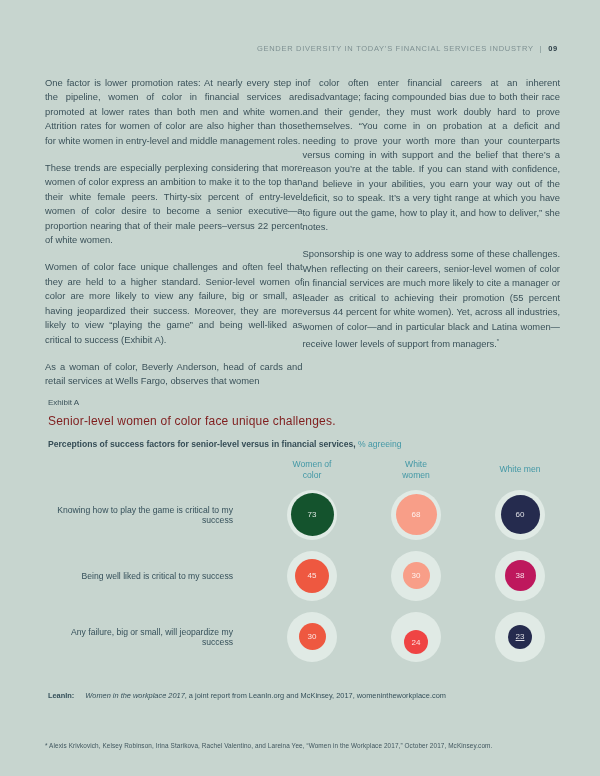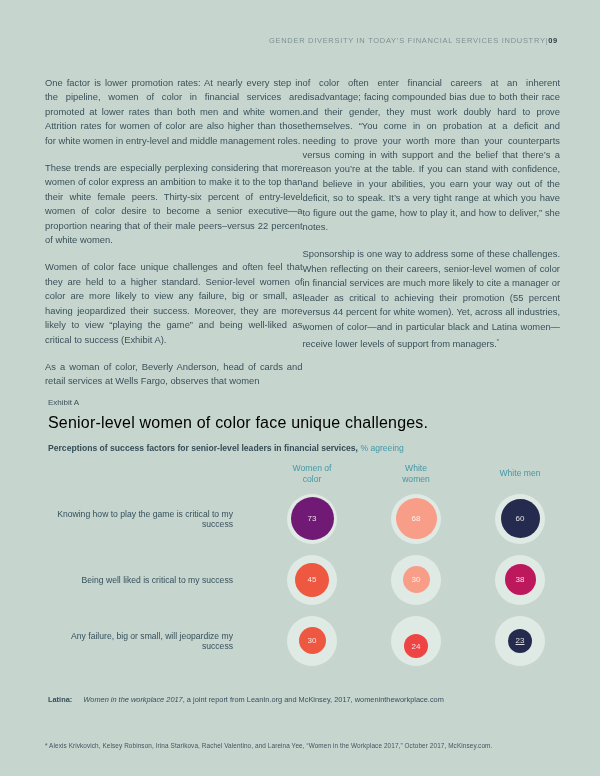--- a/index.html
+++ b/index.html
@@ -7,24 +7,24 @@
     position:relative;
     width:600px; height:776px;
     background:#c7d5cf;
     font-family:"Liberation Sans", sans-serif;
     color:#3a5159;
     overflow:hidden;
   }
 
   
   .running-header {
-    position:absolute; top:36px; right:42px;
+    position:absolute; top:44px; right:42px;
     font-size:7.5px; letter-spacing:0.7px;
     color:#7e9092;
-    display:flex; align-items:center; 
+    display:flex; align-items:center; gap:6px;
   }
   .running-header .pageno { font-weight:bold; color:#2e4049; }
   .running-header .sep { color:#7e9092; }
 
   
   .columns {
     position:absolute; top:76px; left:45px; width:515px;
     display:flex; gap:0;
   }
   .col { flex:1; }
@@ -33,21 +33,21 @@
     font-size:9.4px; line-height:14.4px;
     text-align:justify;
     hyphens:auto;
   }
   .col p sup { font-size:6px; }
 
   
   .exhibit { position:absolute; top:398px; left:48px; width:520px; }
   .exhibit-label { font-size:8px; margin-bottom:7px; color:#3a5159; }
   .exhibit-title {
-    font-size:16px; font-weight:400; color:#000000;
+    font-size:12px; font-weight:400; color:#7f1d1d;
     margin:0 0 11px 0; letter-spacing:0.2px;
   }
   .exhibit-subtitle { font-size:8.6px; margin:0 0 10px 0; }
   .exhibit-subtitle .bold-part { font-weight:bold; color:#354d56; }
   .exhibit-subtitle .light-part { color:#4498a6; font-weight:normal; }
 
   .chart { display:block; }
   .chart-head, .chart-row {
     display:grid;
     grid-template-columns:212px 104px 104px 104px;
@@ -111,36 +111,36 @@
     <div class="col">
       <p>of color often enter financial careers at an inherent disadvantage; facing compounded bias due to both their race and their gender, they must work doubly hard to prove themselves. “You come in on probation at a deficit and needing to prove your worth more than your counterparts versus coming in with support and the belief that there’s a reason you’re at the table. If you can stand with confidence, and believe in your abilities, you earn your way out of the deficit, so to speak. It’s a very tight range at which you have to figure out the game, how to play it, and how to deliver,” she notes.</p>
       <p><span>Sponsorship is one way to address some of these challenges. When reflecting on their careers, senior-level women of color in financial services are much more likely to cite a manager or leader as critical to achieving their promotion (55 percent versus 44 percent for white women). Yet, across all industries, women of color—and in particular black and Latina women—receive lower levels of support from managers.</span><sup>*</sup></p>
     </div>
   </div>
 
   <div class="exhibit">
     <div class="exhibit-label">Exhibit A</div>
     <h2 class="exhibit-title">Senior-level women of color face unique challenges.</h2>
     <p class="exhibit-subtitle">
-      <span class="bold-part">Perceptions of success factors for senior-level leaders in financial services,</span>
+      <span class="bold-part">Perceptions of success factors for senior-level versus in financial services,</span>
       <span class="light-part">% agreeing</span>
     </p>
 
     <div class="chart">
       <div class="chart-head">
         <div class="col-head"><span>Women of color</span></div>
         <div class="col-head"><span>White women</span></div>
         <div class="col-head"><span>White men</span></div>
       </div>
 
       <div class="chart-row">
         <div class="row-label">Knowing how to play the game is critical to my success</div>
         <div class="bubble-cell">
             <div class="halo">
-              <div class="bubble" style="width: 43px; height: 43px; background: #701a75;">
+              <div class="bubble" style="width: 43px; height: 43px; background: #14532d;">
                 <span class="bubble-value">73</span>
               </div>
             </div>
           </div>
         <div class="bubble-cell">
             <div class="halo">
               <div class="bubble" style="width: 41px; height: 41px; background: rgb(248, 158, 136);">
                 <span class="bubble-value">68</span>
               </div>
             </div>
@@ -199,20 +199,20 @@
             <div class="halo">
               <div class="bubble" style="width: 24px; height: 24px; background: rgb(37, 43, 78); text-decoration: underline;">
                 <span class="bubble-value">23</span>
               </div>
             </div>
           </div>
       </div>
     </div>
 
     <p class="source-line">
-      <span class="src-label">Latina:</span>
+      <span class="src-label">LeanIn:</span>
       <span class="src-title">Women in the workplace 2017</span><span>, a joint report from LeanIn.org and McKinsey, 2017, womenintheworkplace.com</span>
     </p>
   </div>
 
   <div class="footnote">* Alexis Krivkovich, Kelsey Robinson, Irina Starikova, Rachel Valentino, and Lareina Yee, “Women in the Workplace 2017,” October 2017, McKinsey.com.</div>
 
 </div>
 
 </body></html>

